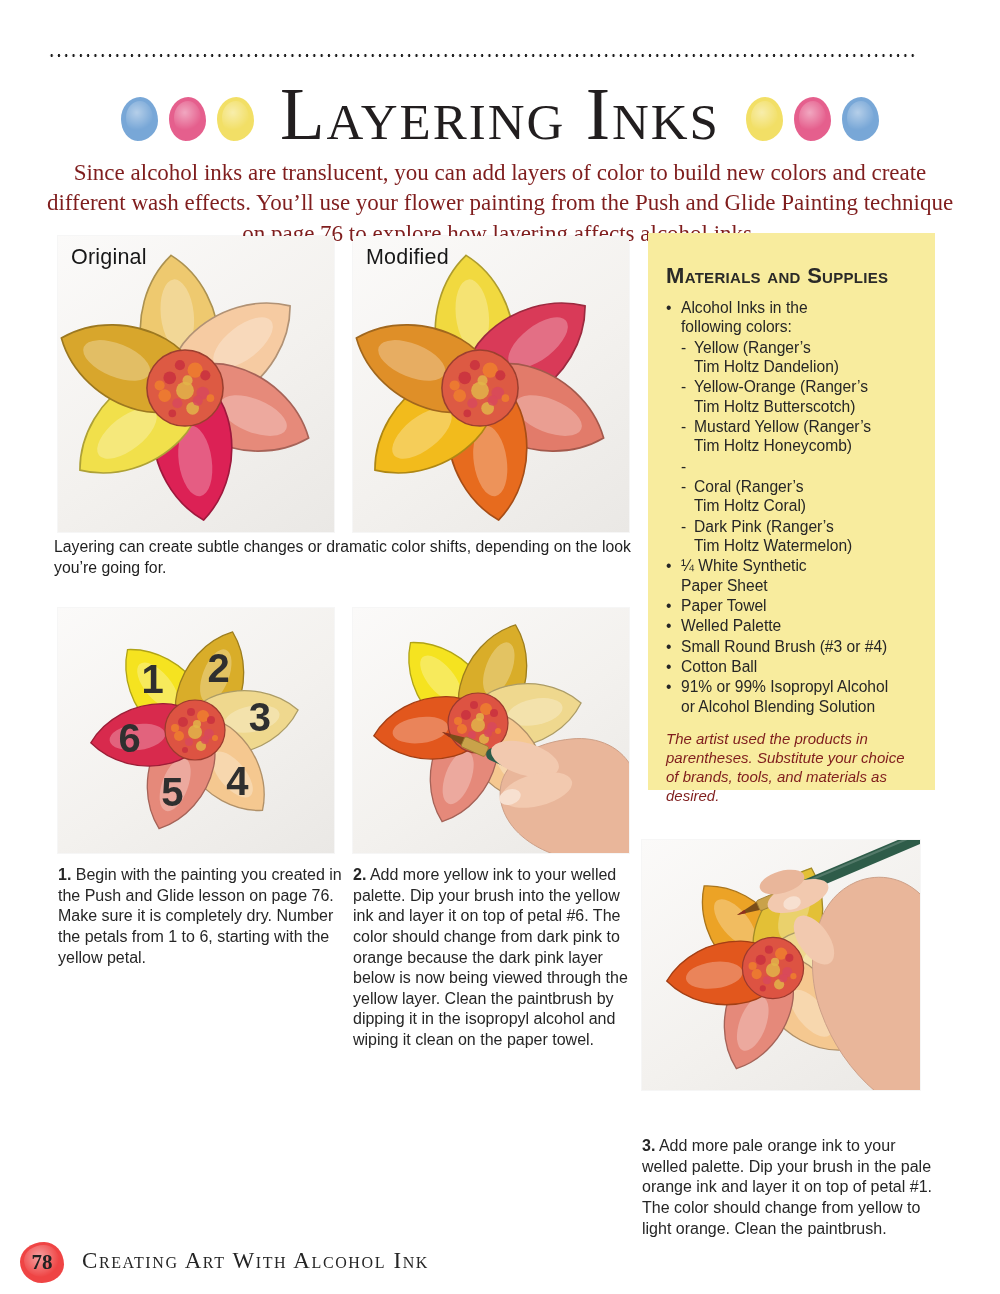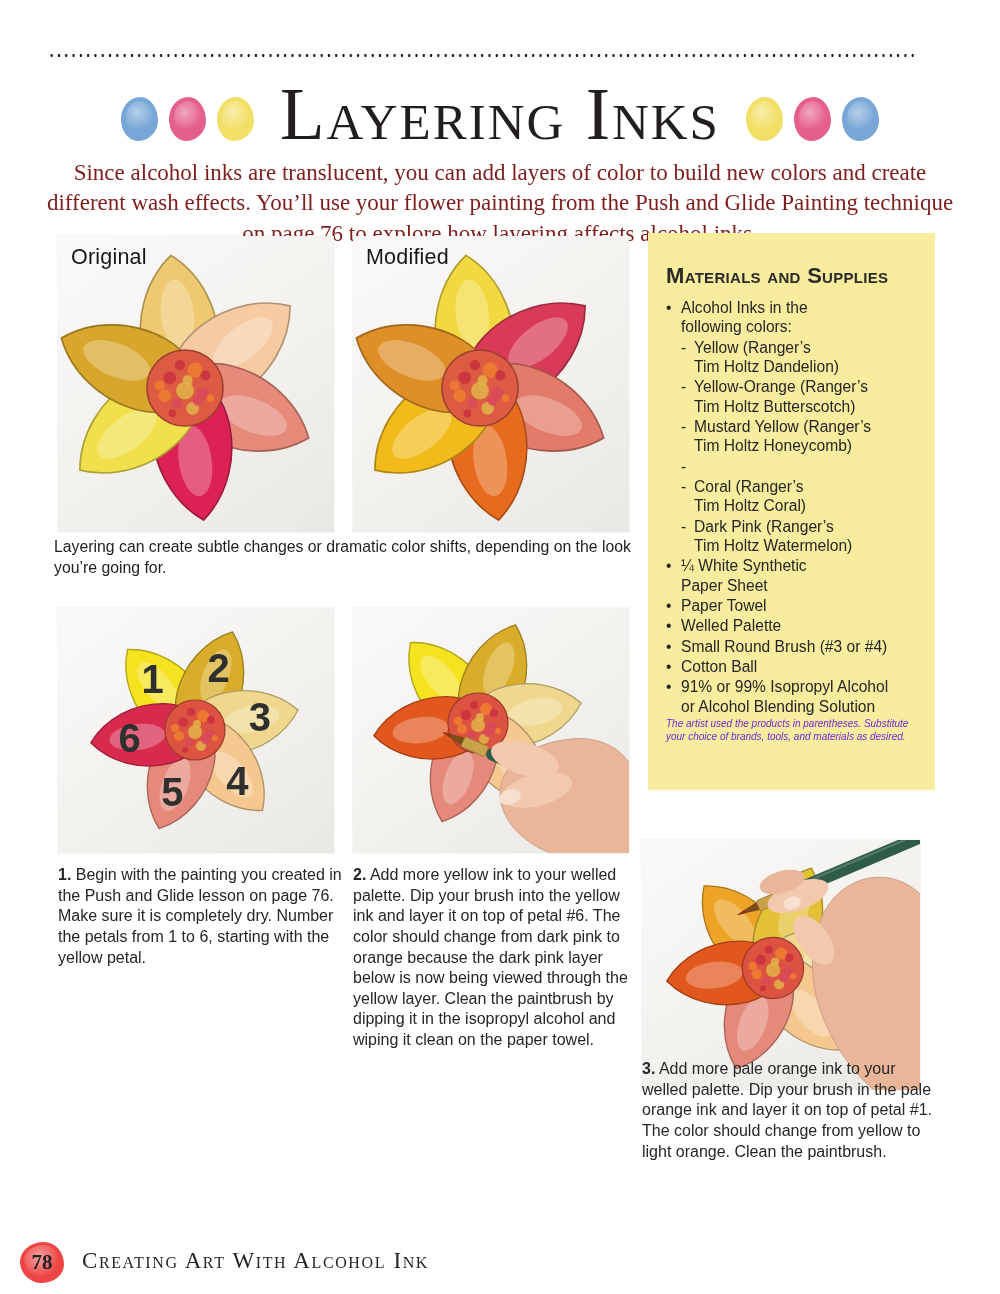--- a/index.html
+++ b/index.html
@@ -35,28 +35,28 @@
   
   .sidebar{position:absolute;left:648px;top:233px;width:287px;height:557px;box-sizing:border-box;padding:30px 16px 14px 18px;}
   .sidebar-title{font-size:22px;font-weight:700;font-variant:small-caps;letter-spacing:.3px;color:#2a2a28;margin:0 0 9px 0;}
   .materials-list{font-size:15.6px;line-height:1.24;color:#262626;}
   .materials-item{display:flex;margin:1px 0;}
   .materials-item .bullet{width:15px;flex:0 0 15px;}
   .materials-item .item-text{white-space:pre-line;}
   .materials-subitem{display:flex;margin:1px 0 1px 15px;}
   .materials-subitem .dash{width:13px;flex:0 0 13px;}
   .materials-subitem .item-text{white-space:pre-line;}
-  .sidebar-note{margin-top:2px;font-size:10px;font-style:italic;line-height:1.28;color:#6d28d9;}
+  .sidebar-note{margin-top:13px;font-size:15px;font-style:italic;line-height:1.28;color:#7f1d1d;}
 
   
   .step{position:absolute;font-size:16px;line-height:1.29;color:#262626;}
   .step b{font-weight:700;}
   #step1{left:58px;top:865px;width:288px;}
   #step2{left:353px;top:865px;width:287px;}
-  #step3{left:642px;top:1059px;width:296px;}
+  #step3{left:642px;top:1136px;width:296px;}
 
   
   .footer{position:absolute;left:0;top:1240px;width:1000px;height:48px;}
   .page-dot{position:absolute;left:20px;top:2px;width:44px;height:41px;display:flex;align-items:center;justify-content:center;
     border-radius:55% 45% 50% 50% / 48% 55% 45% 52%;
     font-family:"Liberation Serif",serif;font-size:21px;font-weight:700;color:#222;}
   .page-dot::before{content:"";position:absolute;inset:3px 4px 6px 4px;border-radius:inherit;background:radial-gradient(circle at 42% 38%, rgba(255,255,255,.5), rgba(255,255,255,0) 70%);}
   .page-dot span{position:relative;}
   .book-title{position:absolute;left:82px;top:8px;font-family:"Liberation Serif",serif;font-variant:small-caps;
     font-size:23px;letter-spacing:1.6px;color:#252525;}

